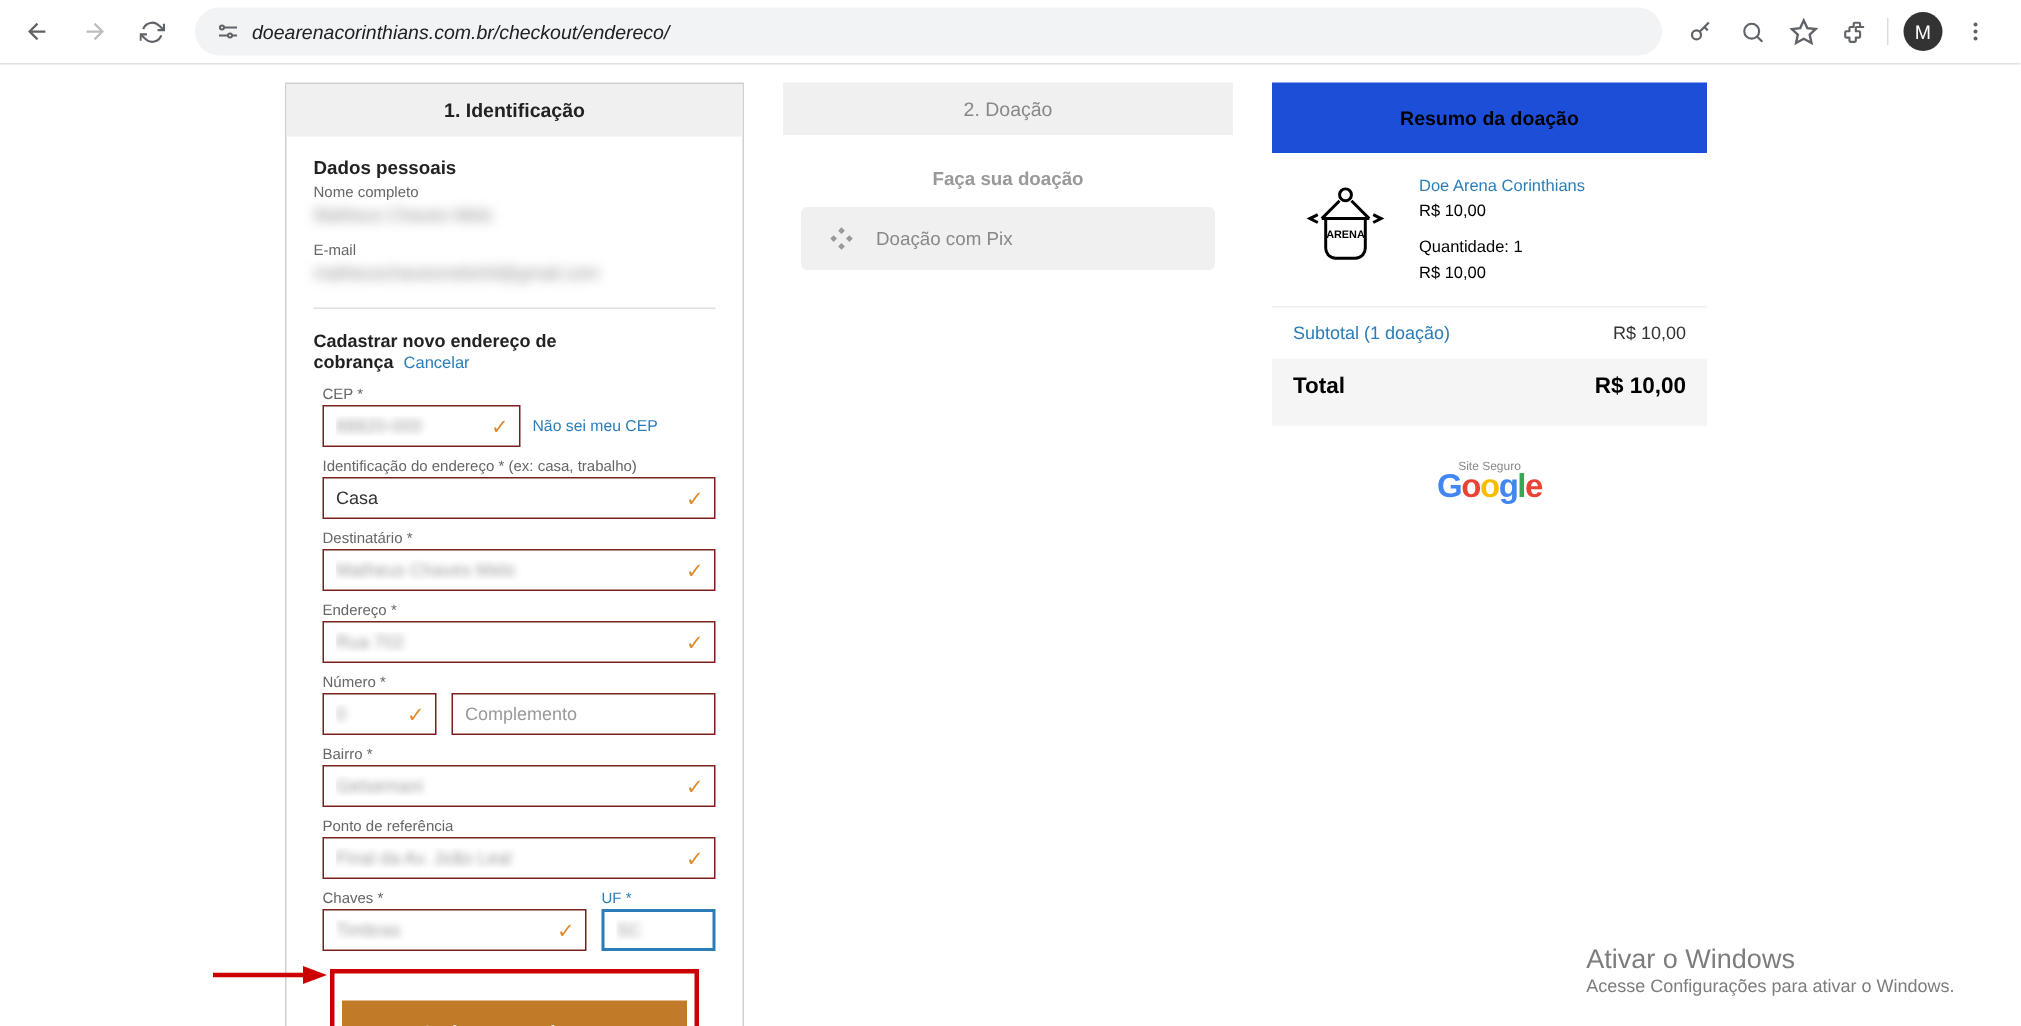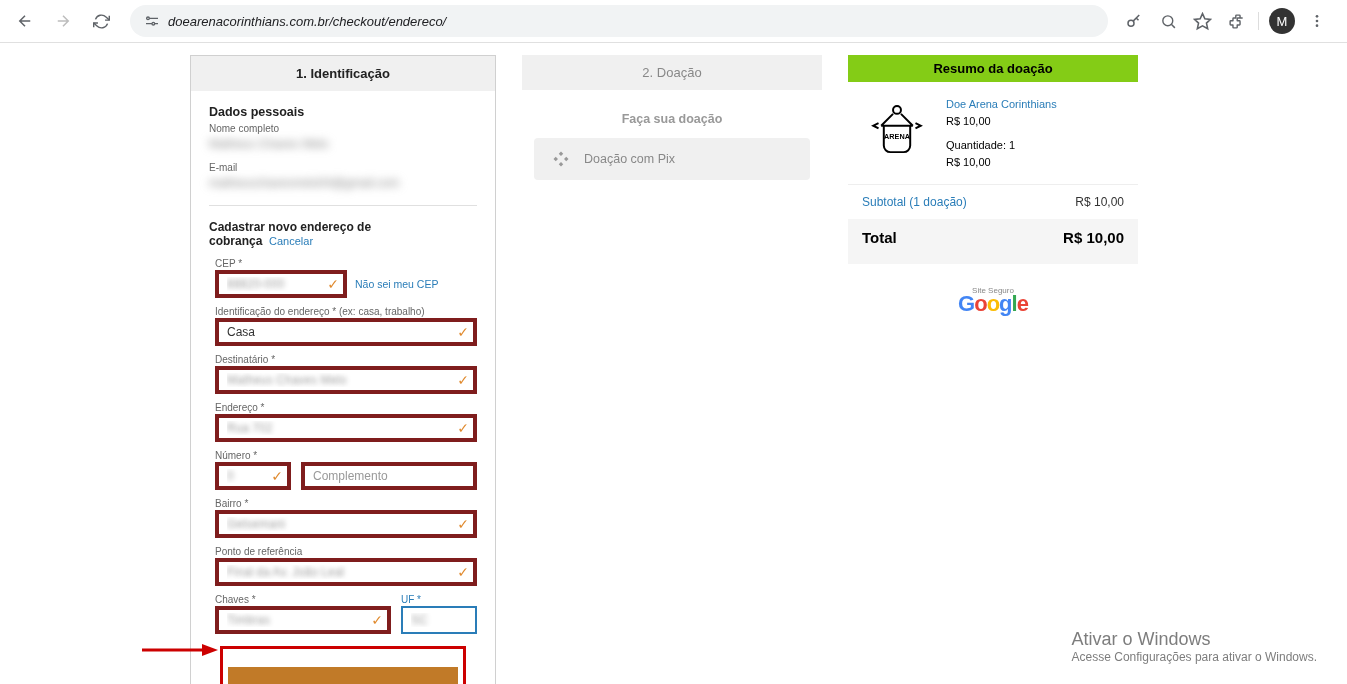--- a/index.html
+++ b/index.html
@@ -35,21 +35,21 @@
 .blurred { filter: blur(4px); color: #888; font-size: 12px; display: inline-block; }
 
 .divider { border: none; border-top: 1px solid #e0e0e0; margin: 14px 0; }
 
 .subsection { font-weight: bold; font-size: 12px; color: #222; margin-bottom: 10px; }
 .link { color: #2a7db8; font-size: 11px; cursor: pointer; font-weight: normal; }
 
 .field-row { margin-bottom: 8px; }
 .field-label { font-size: 10px; color: #666; margin-bottom: 1px; display: block; }
 .input-wrap { position: relative; }
-.input { width: 100%; border: 4px solid #7f1d1d; padding: 6px 28px 6px 8px; font-size: 12px; color: #333; height: 28px; }
+.input { width: 100%; border: 1px solid #7f1d1d; padding: 6px 28px 6px 8px; font-size: 12px; color: #333; height: 28px; }
 .input::placeholder { color: #999; }
 .check { position: absolute; right: 8px; top: 50%; transform: translateY(-50%); color: #e08a2e; font-size: 14px; }
 .side-link { font-size: 10.5px; color: #2a7db8; margin-left: 8px; cursor: pointer; }
 
 .two-col { display: flex; gap: 10px; }
 .col-small { width: 76px; }
 .col-rest { flex: 1; }
 
 .uf-input { border: 2px solid #2a7db8; }
 .uf-label { color: #2a7db8; font-size: 10px; }
@@ -59,37 +59,37 @@
 
 .arrow-annotation { position: absolute; left: 142px; top: 640px; }
 
 
 .donate-sub { text-align: center; color: #999; font-size: 12.5px; font-weight: bold; padding: 22px 0 12px; }
 .pix-box { background: #f0f0f0; border-radius: 4px; padding: 12px 18px; display: flex; align-items: center; gap: 14px; margin: 0 12px; }
 .pix-icon { width: 18px; height: 18px; color: #999; }
 .pix-text { color: #888; font-size: 12.5px; }
 
 
-.summary-header { background: #84cc16; text-align: center; font-weight: bold; font-size: 13px; padding: 6px 0; }
+.summary-header { background: #1d4ed8; text-align: center; font-weight: bold; font-size: 13px; padding: 16px 0; }
 .summary-body { background: #fff; }
 .product-row { display: flex; gap: 14px; padding: 14px; border-bottom: 1px solid #eee; }
 .product-img { width: 70px; height: 70px; display: flex; align-items: center; justify-content: center; }
 .product-info { font-size: 11px; line-height: 1.5; }
 .product-title { color: #2a7db8; cursor: pointer; }
 .subtotal-row { display: flex; justify-content: space-between; padding: 10px 14px; font-size: 12px; color: #2a7db8; align-items: center; }
 .subtotal-row .amt { color: #333; }
 .total-row { display: flex; justify-content: space-between; padding: 10px 14px 18px; font-size: 15px; font-weight: bold; background: #f5f5f5; gap: 16px; }
 
 .google-safe { text-align: center; margin-top: 22px; }
 .google-logo { font-size: 22px; font-weight: bold; letter-spacing: -1px; }
 .g-b { color: #4285f4; } .g-r { color: #ea4335; } .g-y { color: #fbbc05; } .g-g { color: #34a853; }
 .site-seguro { font-size: 8px; color: #888; display: block; margin-bottom: -4px; }
 
 
-.win-watermark { position: absolute; right: 30px; bottom: 20px; text-align: left; color: #7d7d7d; }
+.win-watermark { position: absolute; right: 44px; bottom: 20px; text-align: left; color: #7d7d7d; }
 .win-watermark .t1 { font-size: 18px; }
 .win-watermark .t2 { font-size: 12px; }
 </style>
 </head>
 <body>
 
 <div class="browser-bar">
   <div class="nav-btn">
     <svg width="18" height="18" viewBox="0 0 24 24" fill="none" stroke="currentColor" stroke-width="2">
         <path d="M19 12H5M12 19l-7-7 7-7"></path>

